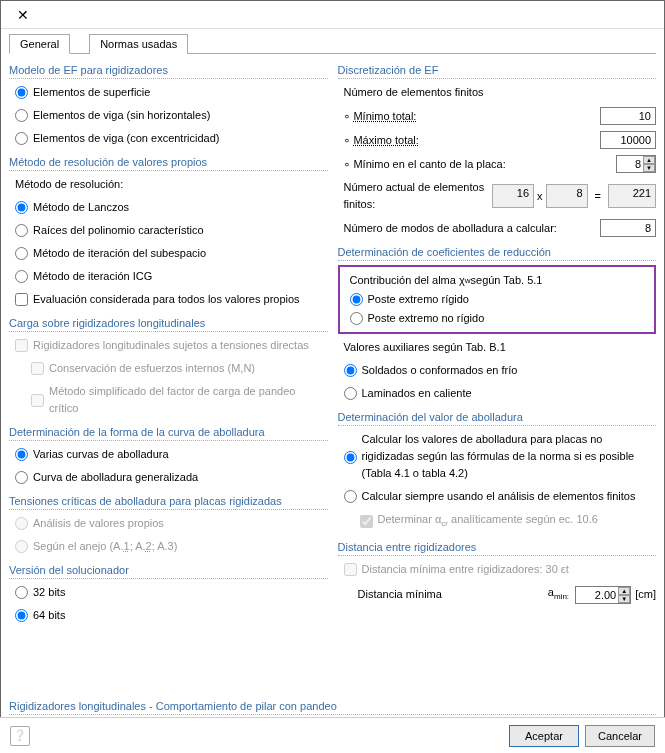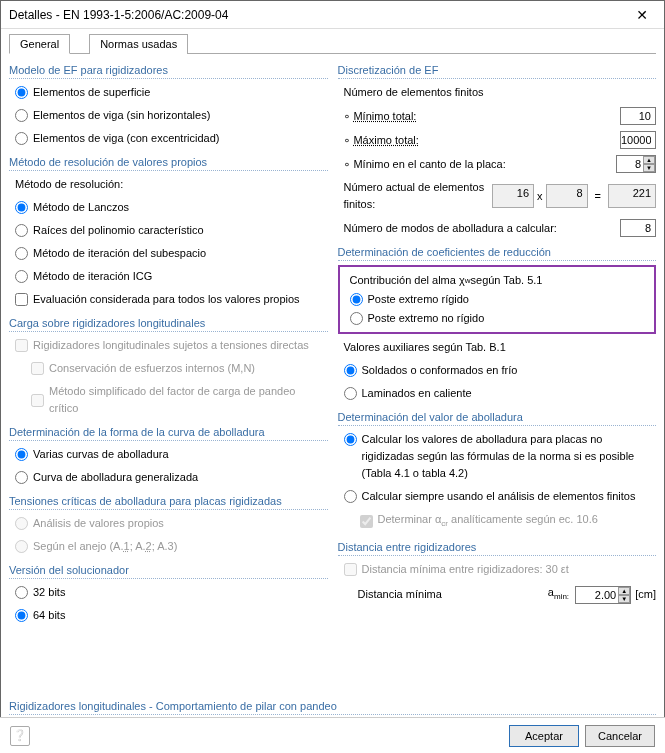--- a/index.html
+++ b/index.html
@@ -12,21 +12,21 @@
 .tab.active{background:#fff;border-bottom:1px solid #fff}
 .body{display:flex;padding:6px 8px;gap:10px;height:640px}
 .col{flex:1;display:flex;flex-direction:column;gap:4px}
 .group-title{color:#3a6ea5;font-size:11px;padding:2px 0;border-bottom:1px dotted #99b3d1;margin-top:2px}
 .row{display:flex;align-items:center;padding:1px 0 1px 6px;font-size:11px;line-height:17px}
 .row.indent{padding-left:22px}
 .radio,.check{display:inline-flex;align-items:center;gap:5px;cursor:pointer}
 .radio input,.check input{margin:0}
 .disabled{color:#999}
 .num-label{flex:1}
-.num-input{width:36px;height:18px;text-align:right;padding-right:4px;border:1px solid #7a7a7a;font-size:11px}
+.num-input{width:56px;height:18px;text-align:right;padding-right:4px;border:1px solid #7a7a7a;font-size:11px}
 .spin{width:40px;height:18px;text-align:right;padding-right:14px;border:1px solid #7a7a7a;font-size:11px;position:relative}
 .spinwrap{position:relative;display:inline-block}
 .spinwrap .arrows{position:absolute;right:1px;top:1px;width:12px;height:16px;display:flex;flex-direction:column}
 .spinwrap .arrows span{flex:1;background:#e1e1e1;border:1px solid #999;font-size:6px;line-height:6px;text-align:center;cursor:pointer}
 .inline{display:inline-flex;align-items:center;gap:3px}
 .eq{margin:0 4px}
 .ro{background:#f0f0f0;border:1px solid #aaa;width:42px;height:24px;text-align:right;padding-right:4px;display:inline-block;line-height:16px;font-size:11px}
 .hl{border:2px solid #8b3aa8;padding:4px;margin:0 0}
 .fullgroup{margin:4px 8px 0 8px}
 .footer{position:absolute;bottom:0;left:0;right:0;height:36px;border-top:1px solid #ccc;display:flex;align-items:center;padding:0 10px;background:#fff}
@@ -36,21 +36,20 @@
 .btn.primary{border:1px solid #2b6fb6}
 .dotted{text-decoration:underline dotted}
 label{font-weight:normal}
 sub,sup{font-size:8px}
 .unit{margin-left:4px}
 </style>
 </head>
 <body>
 
 <div class="titlebar">
-  <div class="title">Detalles - EN 1993-1-5:2006/AC:2009-04</div>
   <div class="close">✕</div>
 </div>
 
 <div class="tabs">
   <div class="tab active">General</div>
   <div class="tab">Normas usadas</div>
 </div>
 
 <div class="body">
   <div class="col">
@@ -232,21 +231,21 @@
       </div>
     <div class="row">
         <label class="radio">
           <input type="radio" style="">
           <span>Laminados en caliente</span>
         </label>
       </div>
 
     <div class="group-title">Determinación del valor de abolladura</div>
     <div class="row">
-        <label class="radio" style="align-items:flex-start">
+        <label class="radio" style="align-items:center">
           <input type="radio" checked="" style="margin-top: 2px;">
           <span><span>Calcular los valores de abolladura para placas no</span><br><span>rigidizadas según las fórmulas de la norma si es posible</span><br><span>(Tabla 4.1 o tabla 4.2)</span></span>
         </label>
       </div>
     <div class="row">
         <label class="radio">
           <input type="radio" style="">
           <span>Calcular siempre usando el análisis de elementos finitos</span>
         </label>
       </div>

